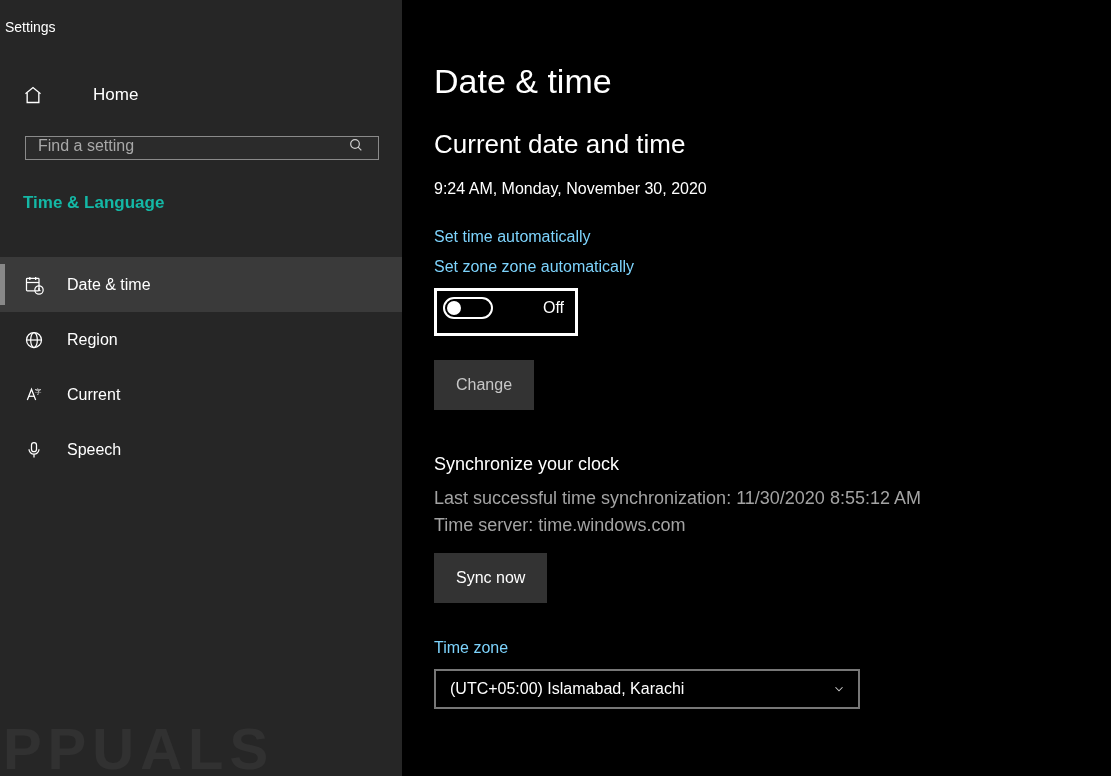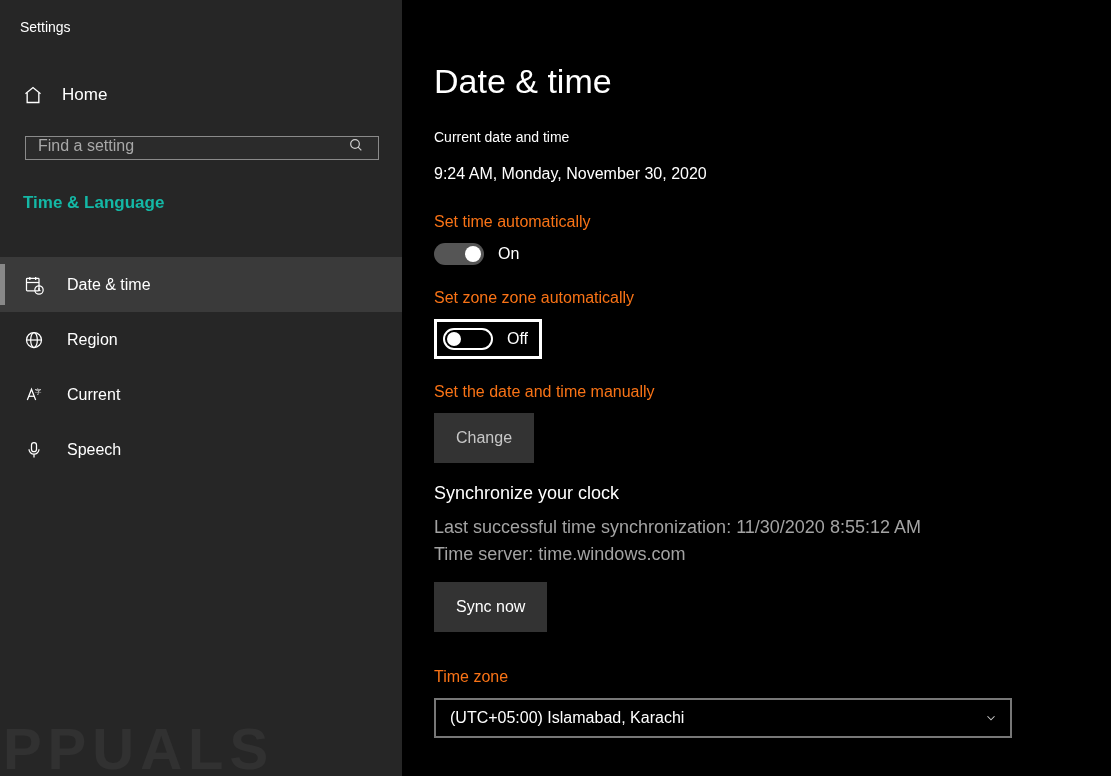--- a/index.html
+++ b/index.html
@@ -20,30 +20,31 @@
       position: absolute;
       left: 0;
       top: 0;
       width: 402px;
       height: 100%;
       background: #262626;
       padding: 0;
     }
     .win-title {
       font-size: 14px;
-      padding: 19px 0 0 20px;
+      padding: 19px 0 0 5px;
       color: #fff;
       font-weight: 400;
     }
     .home-row {
       display: flex;
       align-items: center;
       margin-top: 41px;
       padding: 8px 16px 8px 22px;
       cursor: pointer;
+      gap: 31px;
     }
     .home-row .icon {
       width: 22px;
       height: 22px;
       display: inline-flex;
       align-items: center;
       justify-content: center;
       margin-right: 18px;
       color: #fff;
     }
@@ -125,32 +126,32 @@
       bottom: 0;
       background: #000;
       padding: 62px 0 0 32px;
     }
     .page-title {
       font-size: 34px;
       font-weight: 400;
       margin-bottom: 28px;
     }
     .subhead {
-      font-size: 14px;
+      font-size: 26px;
       font-weight: 400;
       margin-bottom: 20px;
     }
     .datetime-text {
       font-size: 16px;
       color: #ffffff;
       margin-bottom: 30px;
     }
     .field-label {
       font-size: 16px;
-      color: #f97316;
+      color: #7dd3fc;
       margin-bottom: 12px;
     }
     .toggle-row {
       display: flex;
       align-items: center;
       margin-bottom: 24px;
     }
     .toggle {
       width: 50px;
       height: 22px;
@@ -187,44 +188,45 @@
       font-size: 16px;
     }
     .highlight-box {
       border: 3px solid #fff;
       display: inline-flex;
       align-items: center;
       padding: 6px 11px 6px 6px;
       margin-bottom: 24px;
     }
     .highlight-box .toggle-row {
-      margin-bottom: 0;
+      margin-bottom: 8px;
+      gap: 36px;
     }
     .btn {
       display: inline-block;
       background: #333;
       border: none;
       color: #c7c7c7;
       font-size: 16px;
       padding: 16px 22px;
       cursor: pointer;
     }
     .btn-enabled {
       color: #fff;
     }
-    .sync-section { margin-top: 20px; }
+    .sync-section { margin-top: 44px; }
     .info-line {
       font-size: 18px;
       color: #a3a3a3;
       line-height: 1.5;
     }
     .sync-btn-wrap { margin-top: 14px; }
     .tz-section { margin-top: 36px; }
     .tz-dropdown {
-      width: 578px;
+      width: 426px;
       height: 40px;
       background: #000;
       border: 2px solid #777;
       display: flex;
       align-items: center;
       justify-content: space-between;
       padding: 0 12px 0 14px;
       cursor: pointer;
       margin-top: 10px;
     }
@@ -323,38 +325,31 @@
   </div>
 </div>
 
 <div class="main">
   <div class="page-title">Date &amp; time</div>
 
   <div class="subhead">Current date and time</div>
   <div class="datetime-text">9:24 AM, Monday, November 30, 2020</div>
 
   <div class="field-label">Set time automatically</div>
-  <div class="toggle-row">
-    <div class="toggle on">
-        <div class="knob"></div>
-      </div>
-    <div class="toggle-state">On</div>
-  </div>
 
   <div class="field-label">Set zone zone automatically</div>
   <div class="highlight-box">
     <div class="toggle-row">
       <div class="toggle off">
           <div class="knob"></div>
         </div>
       <div class="toggle-state">Off</div>
     </div>
   </div>
 
-  <div class="field-label">Set the date and time manually</div>
   <div>
     <button class="btn">Change</button>
   </div>
 
   <div class="sync-section">
     <div class="subhead" style="font-size:18px;margin-bottom:10px">Synchronize your clock</div>
     <div class="info-line">Last successful time synchronization: 11/30/2020 8:55:12 AM</div>
     <div class="info-line">Time server: time.windows.com</div>
     <div class="sync-btn-wrap">
       <button class="btn btn-enabled">Sync now</button>

